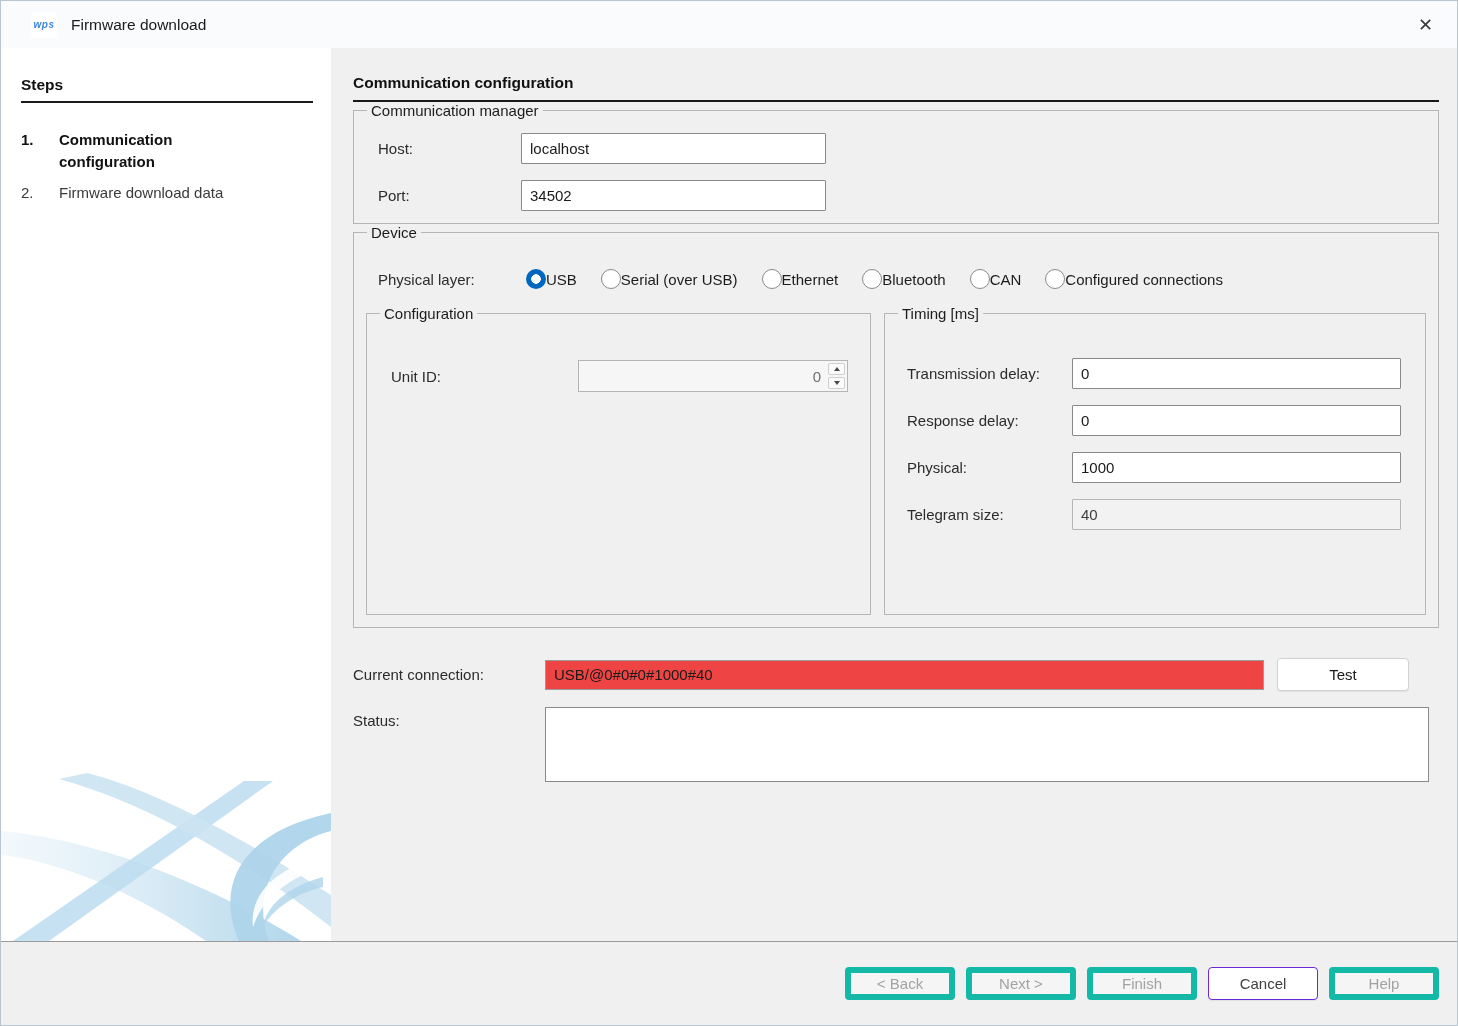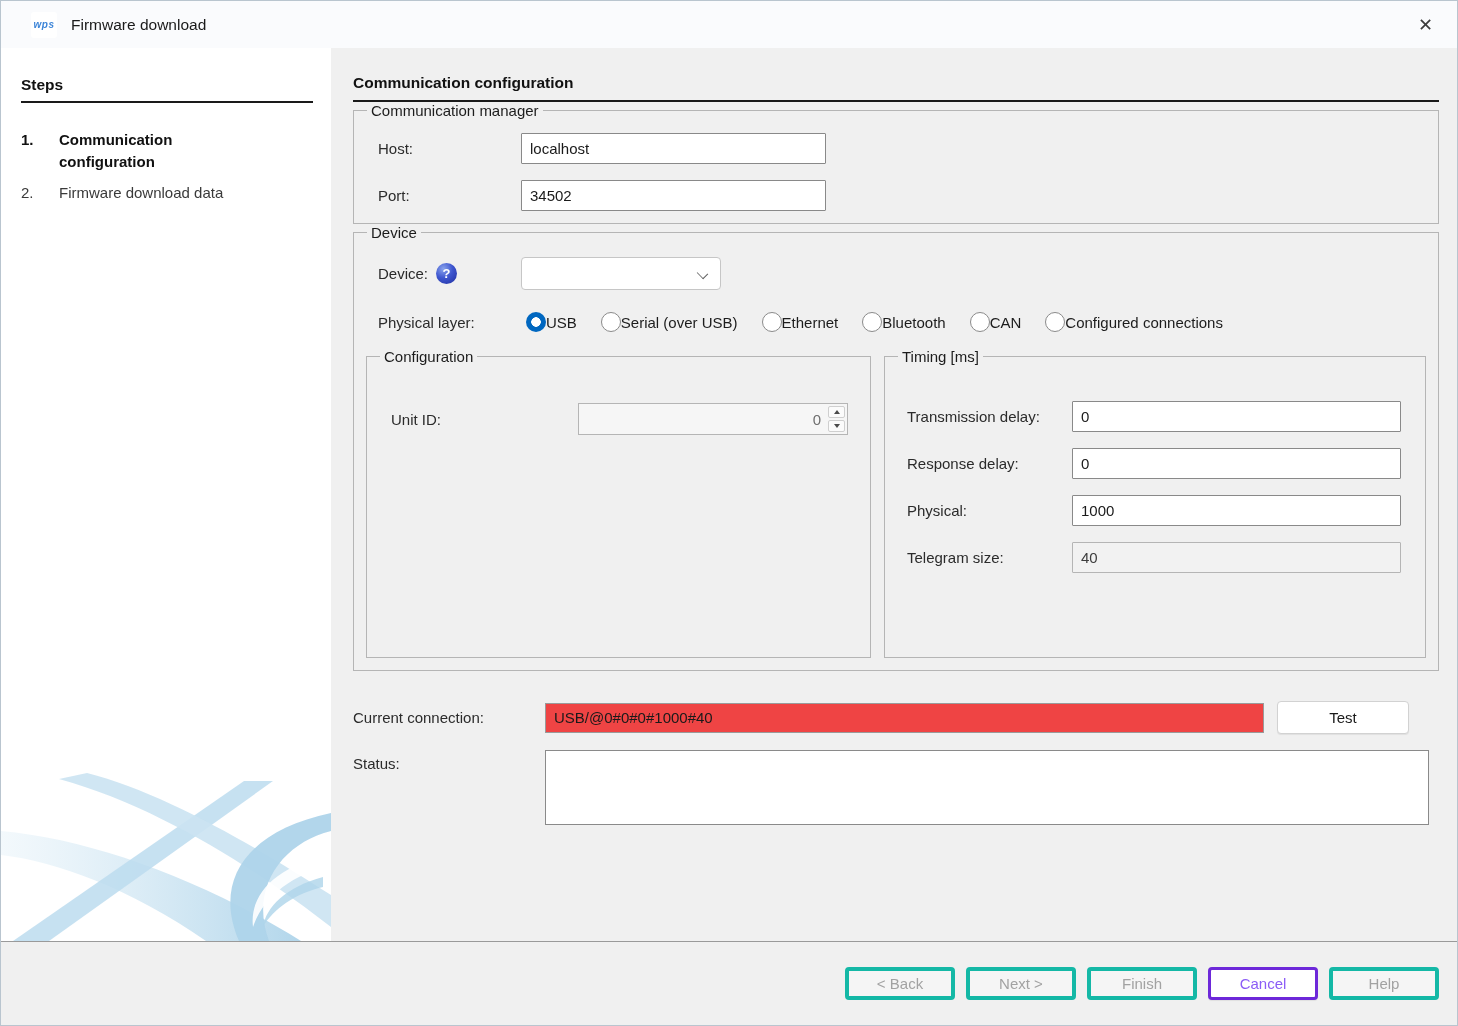--- a/index.html
+++ b/index.html
@@ -111,22 +111,22 @@
 
   .status-row { margin-top:16px; align-items:flex-start; }
   .status-row .lbl { width:192px; padding-top:5px; }
   .status-box { flex:1; height:75px; margin-right:10px; border:1px solid #8a8a8a; background:#ffffff;
                 resize:none; font:inherit; padding:4px 8px; }
 
   
   .footer { height:84px; flex:0 0 auto; background:#f0f0f0; border-top:1px solid #9a9a9a;
             display:flex; align-items:center; justify-content:flex-end; gap:11px; padding-right:18px; }
   .footer-btn { width:110px; height:33px; border-radius:4px; font:inherit; font-size:15px; cursor:default; }
-  .footer-btn.is-disabled { background:#f5f5f5; border:4px solid #14b8a6; color:#a2a2a2; }
-  .footer-btn.is-enabled  { background:#ffffff; border:3px solid #6d28d9; color:#8b5cf6; cursor:pointer;
+  .footer-btn.is-disabled { background:#f5f5f5; border:6px solid #14b8a6; color:#a2a2a2; }
+  .footer-btn.is-enabled  { background:#ffffff; border:1px solid #6d28d9; color:#404040; cursor:pointer;
                             box-shadow:0 1px 1px rgba(0,0,0,0.07); }
 </style>
 </head>
 <body>
 
 <div class="window">
 
   <div class="titlebar">
     <div class="app-icon">wps</div>
     <div class="window-title">Firmware download</div>
@@ -174,30 +174,20 @@
         </div>
         <div class="form-row">
           <span class="lbl">Port:</span>
           <input class="text-input" type="text" value="34502" style="">
         </div>
       </fieldset>
 
       <fieldset class="group device-group">
         <legend>Device</legend>
 
-        <div class="form-row device-row">
-          <span class="lbl-wrap">
-            <span class="lbl">Device:</span>
-            <span class="help-icon">?</span>
-          </span>
-          <div class="combobox">
-            <span></span>
-            <span class="combo-chevron"></span>
-          </div>
-        </div>
 
         <div class="form-row radio-row">
           <span class="lbl">Physical layer:</span>
           <span class="radio-opt">
             <span class="radio-circle on"></span>
             <span class="opt-label">USB</span>
           </span>
           <span class="radio-opt">
             <span class="radio-circle off"></span>
             <span class="opt-label">Serial (over USB)</span>

